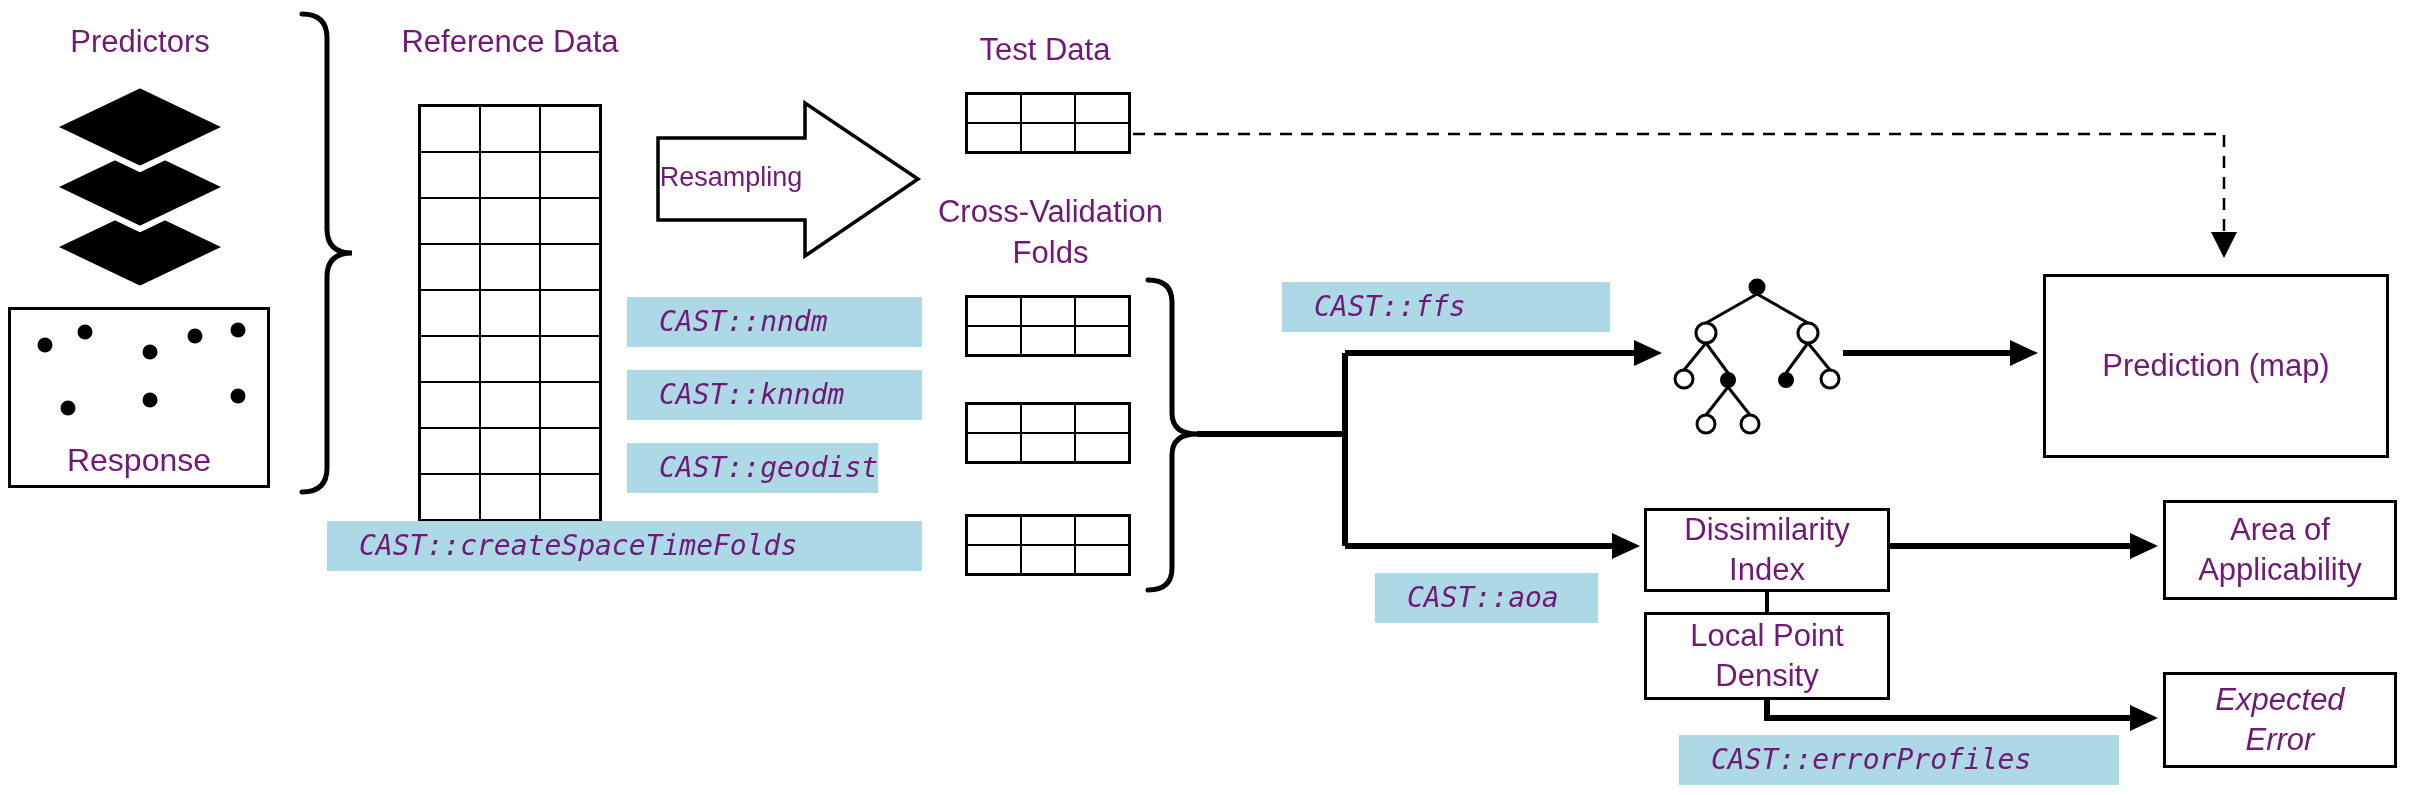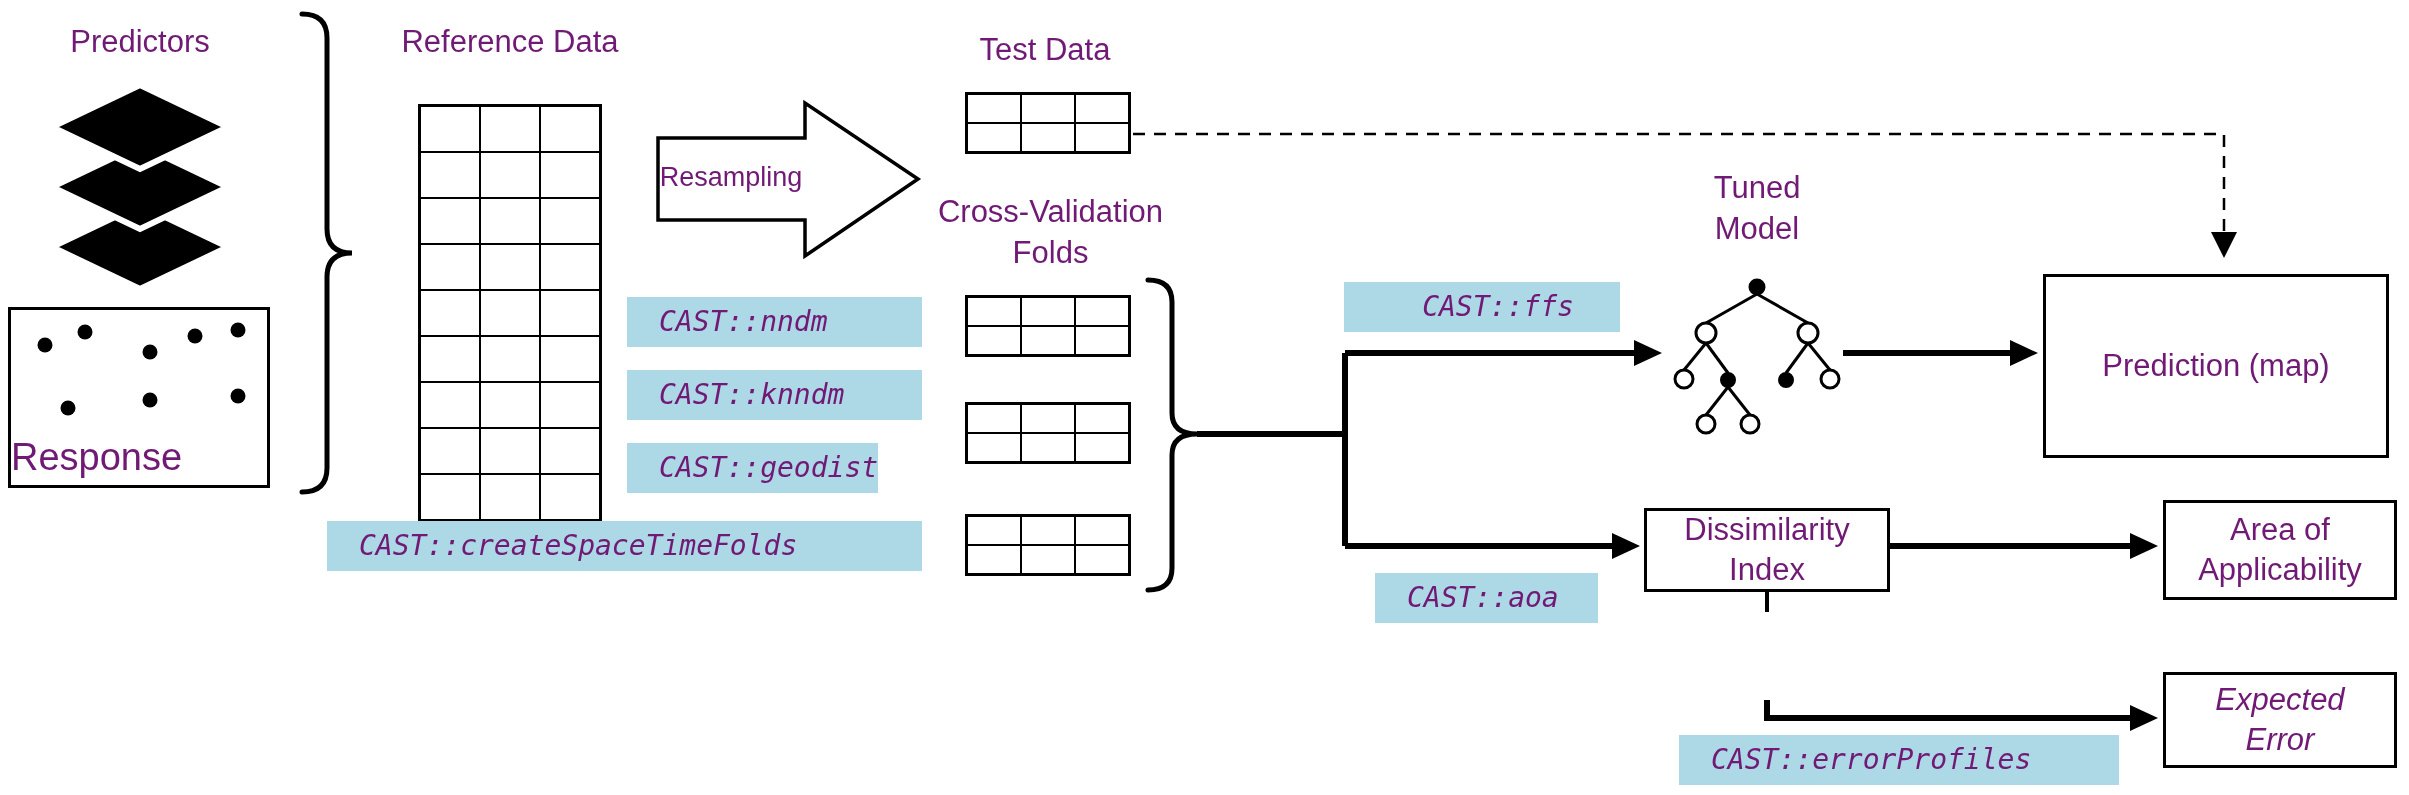--- a/index.html
+++ b/index.html
@@ -16,21 +16,21 @@
     font-family:"DejaVu Sans Mono","Liberation Mono",monospace; font-style:italic;
     font-size:28px; height:50px; line-height:50px; padding-left:32px; white-space:nowrap;
   }
   .box {
     border:3px solid #000; background:#fff; display:flex; align-items:center;
     justify-content:center; text-align:center; font-size:31px; line-height:1.3;
   }
   .box span { display:inline-block; }
   .box span.narrow { max-width:175px;font-style:italic; }
   .response-box { border:3px solid #000; background:#fff; }
-  .response-label { position:absolute; bottom:6px; left:0; right:0; text-align:left; font-size:38px; }
+  .response-label { position:absolute; bottom:6px; left:0; right:0; text-align:center; font-size:32px; }
   svg.overlay { position:absolute; left:0; top:0; z-index:1; pointer-events:none; }
   .over { z-index:2; }
 </style>
 </head>
 <body>
 
 <div class="canvas">
 
   <div class="abs label" style="left:40px; top:22px; width:200px;">Predictors</div>
 
@@ -104,31 +104,33 @@
       <div class="cell"></div>
       <div class="cell"></div>
       <div class="cell"></div>
       <div class="cell"></div>
     </div>
 
   <div class="abs code-label" style="left: 627px; top: 297px; width: 295px; background: rgb(173, 216, 230);">CAST::nndm</div>
   <div class="abs code-label" style="left: 627px; top: 370px; width: 295px; background: rgb(173, 216, 230);">CAST::knndm</div>
   <div class="abs code-label" style="left: 627px; top: 443px; width: 251px; background: rgb(173, 216, 230);">CAST::geodist</div>
   <div class="abs code-label" style="left: 327px; top: 521px; width: 595px; background: rgb(173, 216, 230);">CAST::createSpaceTimeFolds</div>
-  <div class="abs code-label" style="left: 1344px; top: 282px; width: 276px; background: rgb(173, 216, 230); text-align: center;">CAST::ffs</div>
+  <div class="abs code-label" style="left: 1282px; top: 282px; width: 328px; background: rgb(173, 216, 230);">CAST::ffs</div>
   <div class="abs code-label" style="left: 1375px; top: 573px; width: 223px; background: rgb(173, 216, 230);">CAST::aoa</div>
   <div class="abs code-label" style="left: 1679px; top: 735px; width: 440px; background: rgb(173, 216, 230);">CAST::errorProfiles</div>
 
-  <div class="abs label" style="left:1682px; top:168px; width:150px;">Tuned Model</div>
 
   <div class="abs box" style="left:2043px; top:262px; width:346px; height:184px;margin-top:12px;">
     <span>Prediction (map)</span>
   </div>
   <div class="abs box" style="left:1644px; top:508px; width:246px; height:84px;">
     <span>Dissimilarity Index</span>
+  </div>
+  <div class="abs box" style="left:1644px; top:612px; width:246px; height:88px;">
+    <span>Local Point Density</span>
   </div>
   <div class="abs box" style="left:2163px; top:500px; width:234px; height:100px;">
     <span>Area of Applicability</span>
   </div>
   <div class="abs box" style="left:2163px; top:672px; width:234px; height:96px;">
     <span class="narrow">Expected Error</span>
   </div>
 
   <svg class="overlay" width="2409" height="795" viewBox="0 0 2409 795">
 

